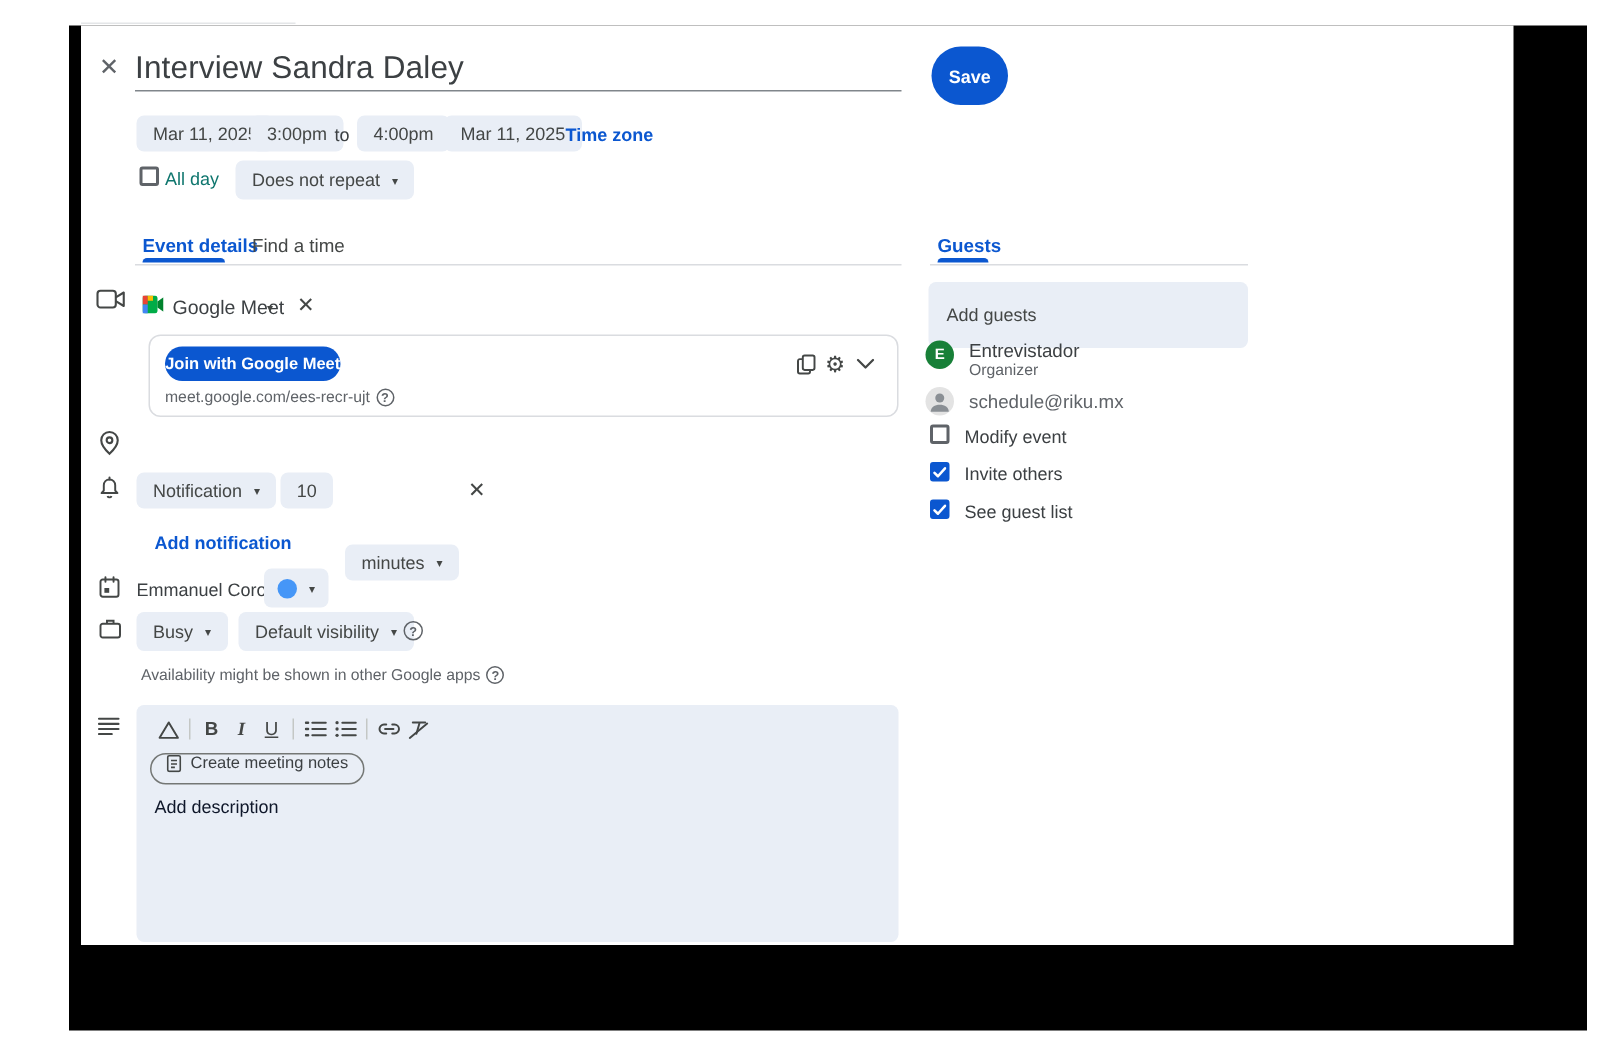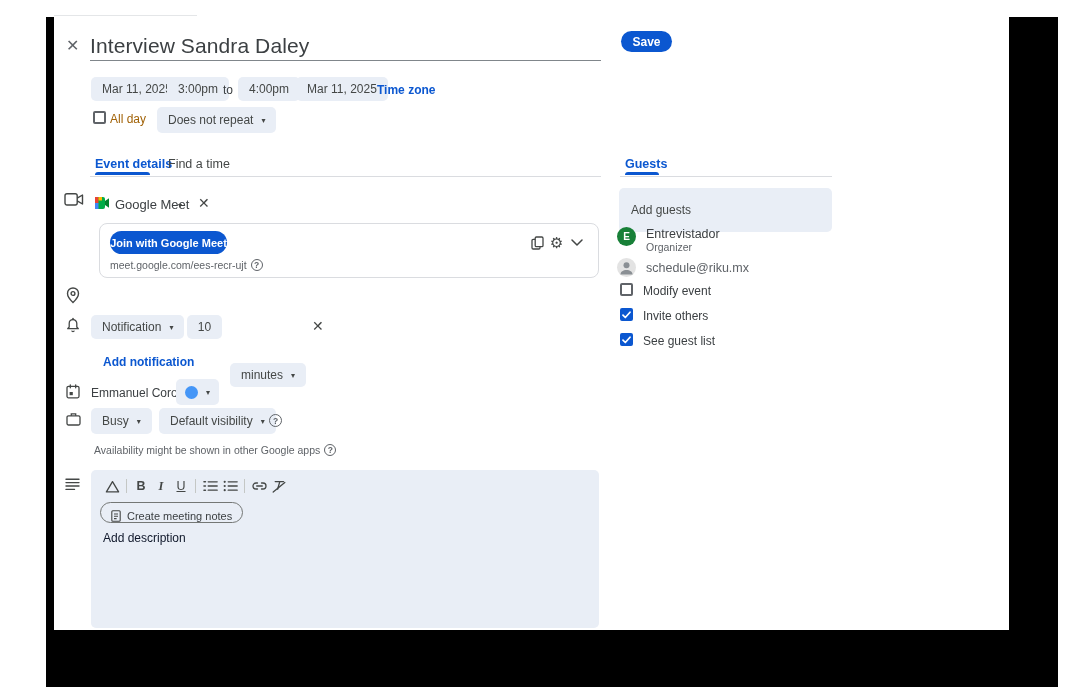--- a/index.html
+++ b/index.html
@@ -45,52 +45,52 @@
 
   .help-circle { width:13px; height:13px; border:1.3px solid #5f6368; border-radius:50%;
                  display:inline-flex; align-items:center; justify-content:center;
                  font-size:8.5px; color:#5f6368; font-weight:bold; cursor:pointer; }
 
   .desc-box { background:#e9eef6; border-radius:5px; }
   .tb-btn { display:inline-flex; align-items:center; justify-content:center; width:20px; height:18px;
             color:#444746; cursor:pointer; }
   .tb-sep { width:1px; height:14px; background:#c4c7c5; margin:0 4px; }
   .tb-text { font-size:12.5px; color:#444746; }
-  .notes-chip { display:inline-flex; align-items:flex-end; gap:6px; border:1px solid #747775;
+  .notes-chip { display:inline-flex; align-items:flex-start; gap:6px; border:1px solid #747775;
                 border-radius:999px; height:21px; padding:0 10px; font-size:11px; color:#3c4043; cursor:pointer; }
 
   .avatar { border-radius:50%; display:flex; align-items:center; justify-content:center; }
   .guest-name { font-size:12.5px; color:#3c4043; }
   .guest-sub { font-size:10.5px; color:#5f6368; }
   .small-note { font-size:10.5px; color:#5f6368; display:flex; align-items:center; gap:4px; }
   .cb-label { font-size:12px; color:#3c4043; }
   .plain-x { color:#444746; font-size:14px; cursor:pointer; line-height:1; }
 </style>
 </head>
 <body>
 
 <div id="stage">
   <div class="frame"></div>
   <div class="content"></div>
   <div class="tab-notch-line"></div>
 
   <span class="abs plain-x" style="left:66px; top:38px; font-size:16px; color:#5f6368;">✕</span>
   <div class="abs title" style="left:90px; top:34px;">Interview Sandra Daley</div>
   <div class="abs title-underline" style="left:90px; top:60px; width:511px;"></div>
-  <button class="abs btn-pill" style="left:621px; top:31px; width:51px; height:21px;">Save</button>
+  <button class="abs btn-pill" style="left:621px; top:31px; width:51px; height:39px;">Save</button>
 
   <div class="abs chip" style="left:91px; top:77px;">Mar 11, 2025</div>
   <div class="abs chip" style="left:167px; top:77px;">3:00pm</div>
   <span class="abs" style="left:223px; top:83px; font-size:12px; color:#3c4043;">to</span>
   <div class="abs chip" style="left:238px; top:77px;">4:00pm</div>
   <div class="abs chip" style="left:296px; top:77px;">Mar 11, 2025</div>
   <span class="abs link" style="left:377px; top:83px;">Time zone</span>
 
   <div class="abs checkbox" style="left:93px; top:111px;"></div>
-  <span class="abs" style="left:110px; top:112px; font-size:12px; color:#a16207;">All day</span>
+  <span class="abs" style="left:110px; top:112px; font-size:12px; color:#0f766e;">All day</span>
   <div class="abs chip" style="left:157px; top:107px; height:26px;">
     <span>Does not repeat</span>
     <span class="caret">▾</span>
   </div>
 
   <span class="abs tab active" style="left:95px; top:157px;">Event details</span>
   <div class="abs tab-underline" style="left:95px; top:172px; width:55px;"></div>
   <span class="abs tab inactive" style="left:168px; top:157px;">Find a time</span>
   <div class="abs divider" style="left:90px; top:176px; width:511px;"></div>
 

